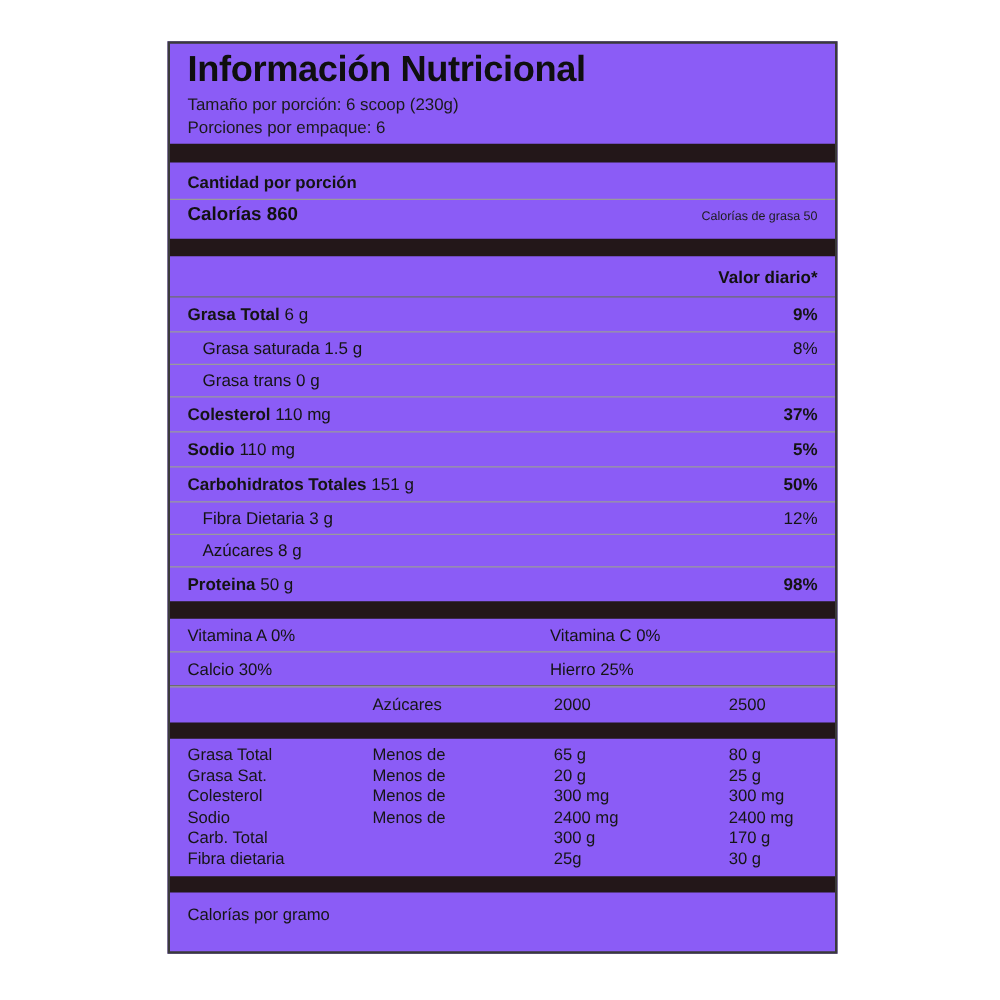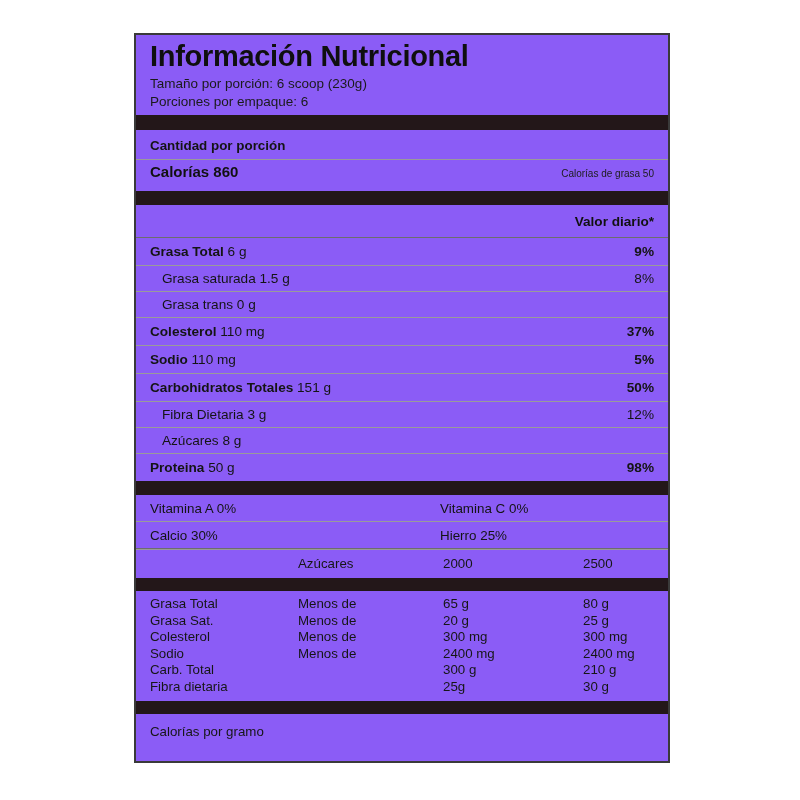--- a/index.html
+++ b/index.html
@@ -305,21 +305,21 @@
           <div class="ref-row">
             <span class="c1">Sodio</span>
             <span class="c2">Menos de</span>
             <span class="c3">2400 mg</span>
             <span class="c4">2400 mg</span>
           </div>
           <div class="ref-row">
             <span class="c1">Carb. Total</span>
             <span class="c2"></span>
             <span class="c3">300 g</span>
-            <span class="c4">210 g</span>
+            <span class="c4">170 g</span>
           </div>
           <div class="ref-row">
             <span class="c1">Fibra dietaria</span>
             <span class="c2"></span>
             <span class="c3">25g</span>
             <span class="c4">30 g</span>
           </div>
         </div>
 
       <div class="bar-sm"></div>

